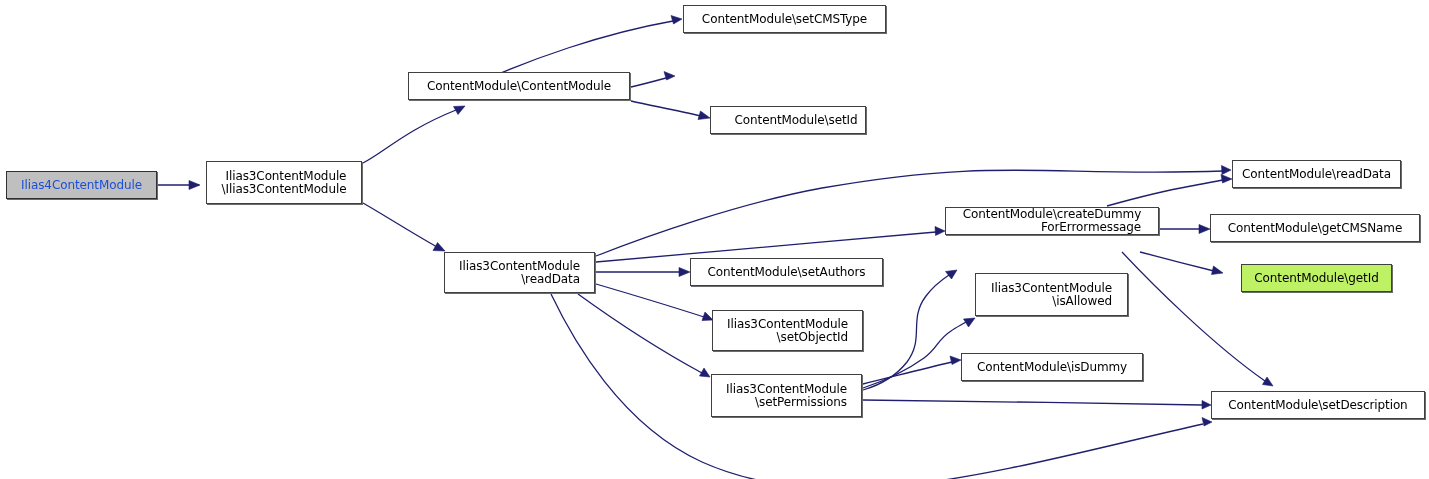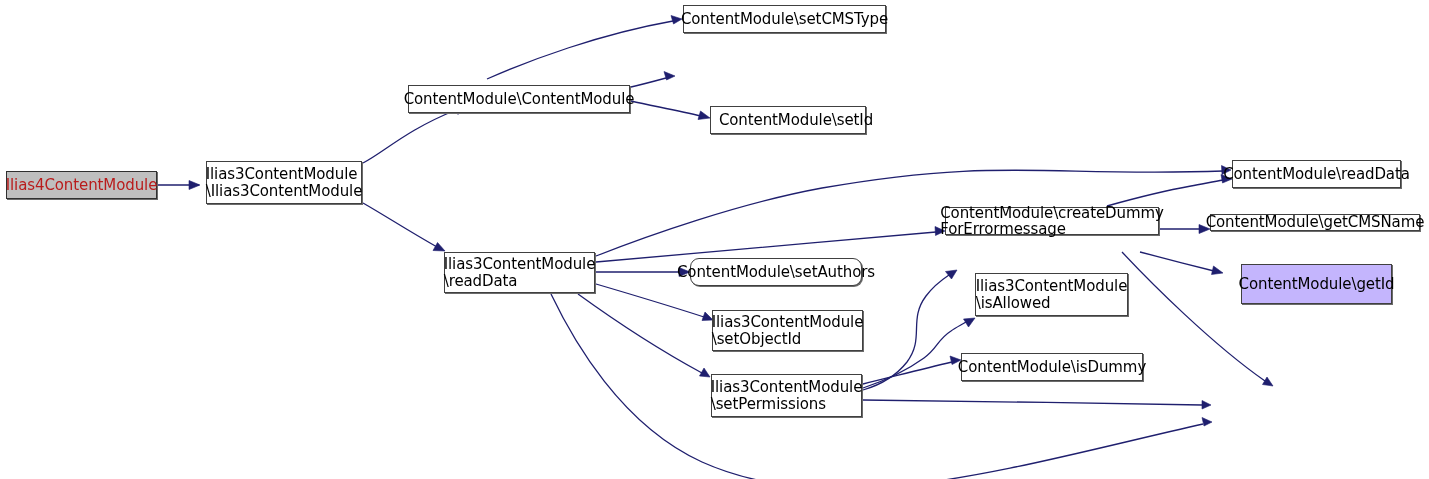--- a/index.html
+++ b/index.html
@@ -34,23 +34,23 @@
   }
   .node {
     position: absolute;
     box-sizing: border-box;
     border: 1px solid #404040;
     background: #ffffff;
     color: #000000;
     display: flex;
     align-items: center;
     justify-content: center;
-    text-align: left;
+    text-align: right;
     line-height: 1.08;
-    font-size: 15px;
+    font-size: 12px;
     letter-spacing: -0.1px;
     white-space: pre-line;
     box-shadow: 1px 1px 0 0 #6b6b6b;
   }
   .node.current {
     background: #bfbfbf;
     border-color: #303030;
   }
 </style>
 </head>
@@ -92,34 +92,35 @@
       <polygon class="edge-head" points="1211,405 1202,400.5 1202,409" fill="#1f1f6e" stroke="#1f1f6e"></polygon>
       <path class="edge-path" d="M1107,206 C1132,199 1163,191 1191,186 1201,184 1213,182 1223,180" stroke="#1f1f6e"></path>
       <polygon class="edge-head" points="1232,179 1221,174.5 1222.5,183" fill="#1f1f6e" stroke="#1f1f6e"></polygon>
       <path class="edge-path" d="M1160,229 L1201,229" stroke="#1f1f6e"></path>
       <polygon class="edge-head" points="1210,229 1199,224.5 1199,233.5" fill="#1f1f6e" stroke="#1f1f6e"></polygon>
       <path class="edge-path" d="M1140,252 C1163,258 1190,265 1214,271" stroke="#1f1f6e"></path>
       <polygon class="edge-head" points="1223,273 1213.5,266 1211.5,274.5" fill="#1f1f6e" stroke="#1f1f6e"></polygon>
       <path class="edge-path" d="M1122,252 C1150,282 1212,344 1265,381" stroke="#1f1f6e"></path>
       <polygon class="edge-head" points="1273,386 1267,377 1262.5,384.5" fill="#1f1f6e" stroke="#1f1f6e"></polygon>
     </svg>
-<div class="node current" style="left: 6px; top: 171px; width: 151px; height: 28px; border-color: rgb(48, 48, 48); background: rgb(191, 191, 191); color: #b91c1c;">Ilias4ContentModule</div>
+<div class="node current" style="left: 6px; top: 171px; width: 151px; height: 28px; border-color: rgb(48, 48, 48); background: rgb(191, 191, 191); color: #1d4ed8;">Ilias4ContentModule</div>
     <div class="node" style="left: 206px; top: 161px; width: 156px; height: 43px; border-color: rgb(64, 64, 64); background: rgb(255, 255, 255); color: rgb(0, 0, 0);">Ilias3ContentModule
 \Ilias3ContentModule</div>
-    <div class="node" style="left: 408px; top: 85px; width: 222px; height: 28px; border-color: rgb(64, 64, 64); background: rgb(255, 255, 255); color: rgb(0, 0, 0);">ContentModule\ContentModule</div>
+    <div class="node" style="left: 408px; top: 72px; width: 222px; height: 28px; border-color: rgb(64, 64, 64); background: rgb(255, 255, 255); color: rgb(0, 0, 0);">ContentModule\ContentModule</div>
     <div class="node" style="left: 683px; top: 5px; width: 203px; height: 28px; border-color: rgb(64, 64, 64); background: rgb(255, 255, 255); color: rgb(0, 0, 0);">ContentModule\setCMSType</div>
     <div class="node" style="left: 710px; top: 106px; width: 156px; height: 28px; border-color: rgb(64, 64, 64); background: rgb(255, 255, 255); color: rgb(0, 0, 0); padding-left: 16px;">ContentModule\setId</div>
     <div class="node" style="left: 444px; top: 252px; width: 151px; height: 41px; border-color: rgb(64, 64, 64); background: rgb(255, 255, 255); color: rgb(0, 0, 0);">Ilias3ContentModule
 \readData</div>
-    <div class="node" style="left: 690px; top: 258px; width: 172px; height: 28px; border-color: rgb(64, 64, 64); background: rgb(255, 255, 255); color: rgb(0, 0, 0); border-radius: 9px;">ContentModule\setAuthors</div>
+    <div class="node" style="left: 690px; top: 258px; width: 193px; height: 28px; border-color: rgb(64, 64, 64); background: rgb(255, 255, 255); color: rgb(0, 0, 0);">ContentModule\setAuthors</div>
     <div class="node" style="left: 712px; top: 310px; width: 151px; height: 41px; border-color: rgb(64, 64, 64); background: rgb(255, 255, 255); color: rgb(0, 0, 0);">Ilias3ContentModule
 \setObjectId</div>
     <div class="node" style="left: 711px; top: 374px; width: 151px; height: 43px; border-color: rgb(64, 64, 64); background: rgb(255, 255, 255); color: rgb(0, 0, 0);">Ilias3ContentModule
 \setPermissions</div>
     <div class="node" style="left: 945px; top: 207px; width: 214px; height: 28px; border-color: rgb(64, 64, 64); background: rgb(255, 255, 255); color: rgb(0, 0, 0);">ContentModule\createDummy
 ForErrormessage</div>
     <div class="node" style="left: 975px; top: 273px; width: 153px; height: 43px; border-color: rgb(64, 64, 64); background: rgb(255, 255, 255); color: rgb(0, 0, 0);">Ilias3ContentModule
 \isAllowed</div>
     <div class="node" style="left: 961px; top: 341px; width: 182px; height: 28px; border-color: rgb(64, 64, 64); background: rgb(255, 255, 255); color: rgb(0, 0, 0); margin-top: 12px;">ContentModule\isDummy</div>
     <div class="node" style="left: 1232px; top: 160px; width: 169px; height: 28px; border-color: rgb(64, 64, 64); background: rgb(255, 255, 255); color: rgb(0, 0, 0);">ContentModule\readData</div>
-    <div class="node" style="left: 1210px; top: 214px; width: 210px; height: 17px; border-color: rgb(64, 64, 64); background: rgb(255, 255, 255); color: rgb(0, 0, 0);">ContentModule\getCMSName</div>
-    <div class="node" style="left: 1241px; top: 264px; width: 151px; height: 40px; border-color: rgb(64, 64, 64); background: #c4b5fd; color: rgb(0, 0, 0);">ContentModule\getId</div>
+    <div class="node" style="left: 1210px; top: 214px; width: 210px; height: 28px; border-color: rgb(64, 64, 64); background: rgb(255, 255, 255); color: rgb(0, 0, 0);">ContentModule\getCMSName</div>
+    <div class="node" style="left: 1241px; top: 264px; width: 151px; height: 28px; border-color: rgb(64, 64, 64); background: #bef264; color: rgb(0, 0, 0);">ContentModule\getId</div>
+    <div class="node" style="left: 1211px; top: 391px; width: 214px; height: 28px; border-color: rgb(64, 64, 64); background: rgb(255, 255, 255); color: rgb(0, 0, 0);">ContentModule\setDescription</div>
   </div>
 
 </body></html>

